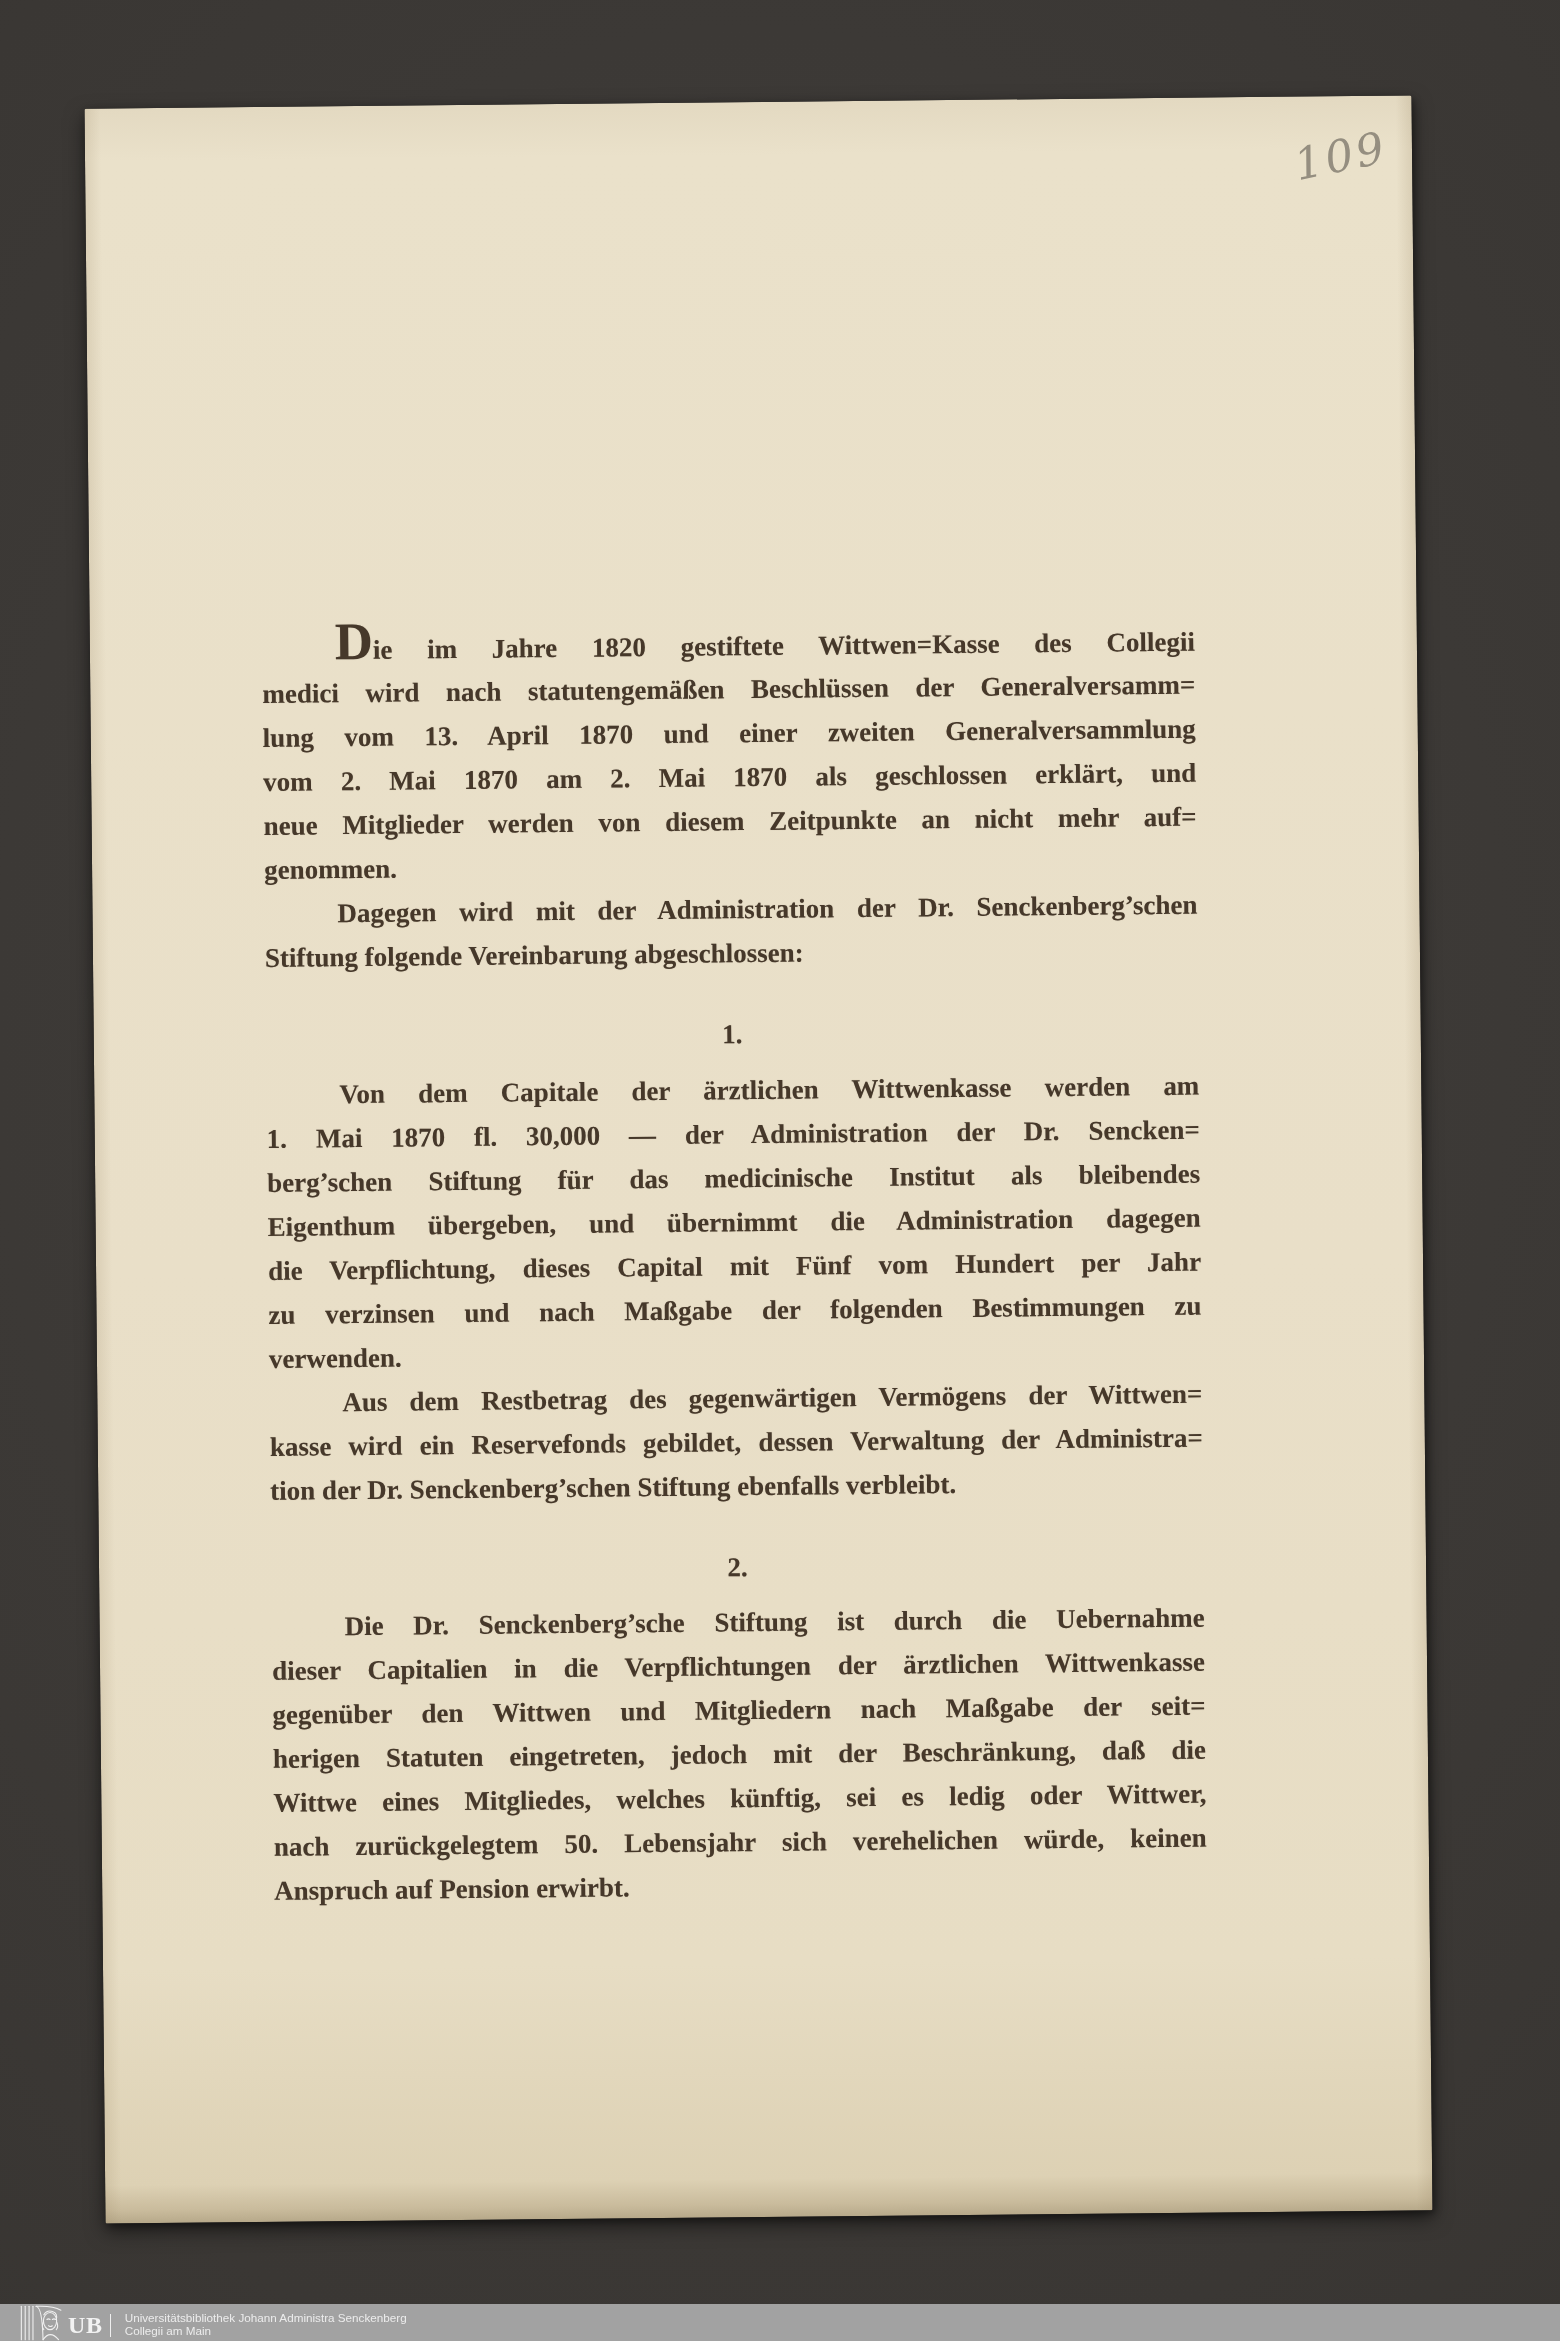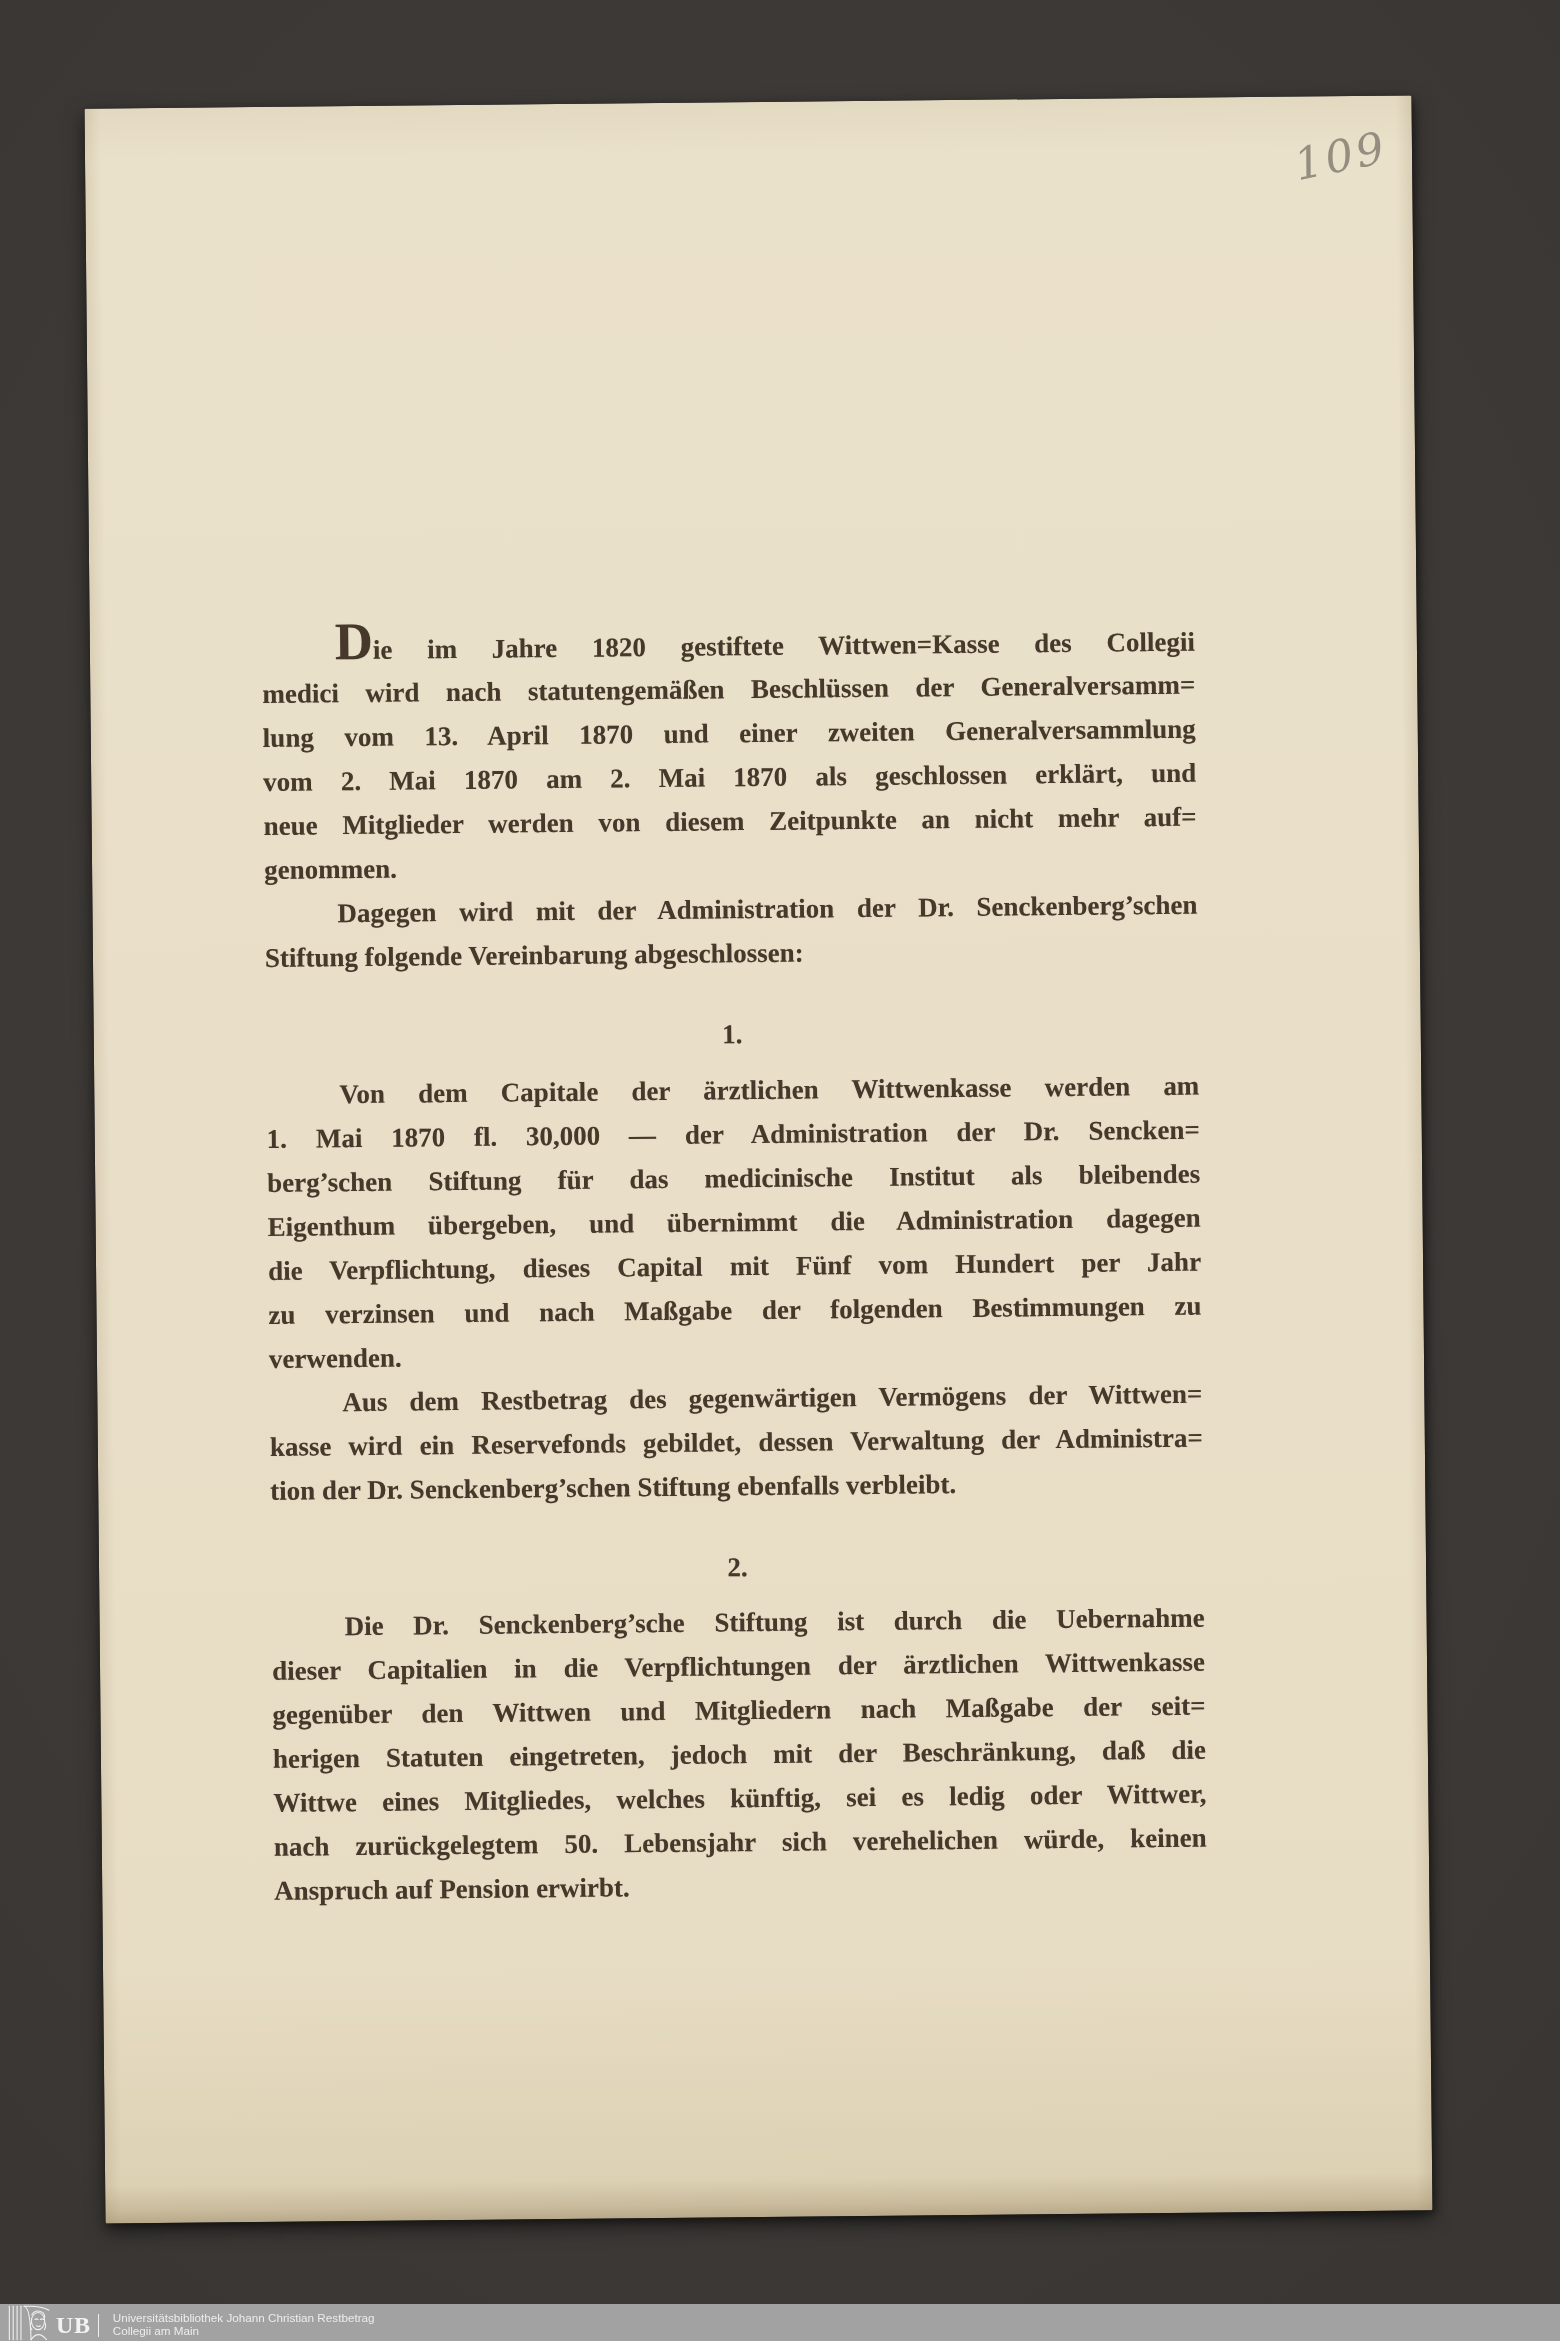--- a/index.html
+++ b/index.html
@@ -65,21 +65,21 @@
   }
   
   .footer{
     position:absolute;left:0;top:2304px;width:1561px;height:38px;
     background:#a2a2a2;
     display:flex;align-items:center;
     font-family:"Liberation Sans", sans-serif;
   }
   .logo{
     display:flex;align-items:center;height:100%;
-    padding-left:7px;
+    padding-left:19px;
   }
   .logo-art{display:block;margin-right:3.9px;}
   .ub-text{
     font-family:"Liberation Serif", serif;
     font-weight:bold;
     font-size:24px;
     color:#f2f2f2;
     letter-spacing:0.8px;
     margin-right:7px;
     line-height:38px;
@@ -156,19 +156,19 @@
           <path d="M49 24 Q51 30 48 33"></path>
           <path d="M31 46 Q40 33 51 46"></path>
           <path d="M36 20 q2 -1.5 4 0 M43 20 q2 -1.5 4 0"></path>
           <path d="M38 28 q2 2 5 0"></path>
         </g>
       </svg>
       <span class="ub-text">UB</span>
       <span class="logo-sep"></span>
     </div>
     <div class="libtext">
-      <div>Universitätsbibliothek Johann Christian Restbetrag</div>
+      <div>Universitätsbibliothek Johann Administra Senckenberg</div>
       <div>Collegii am Main</div>
     </div>
   </div>
 
 </div>
 
 
 </body></html>

